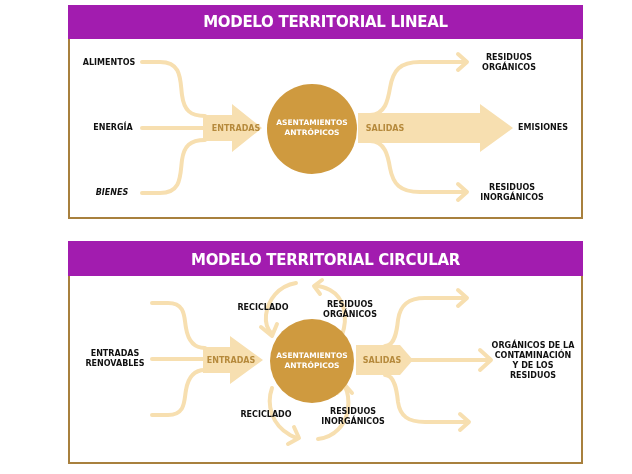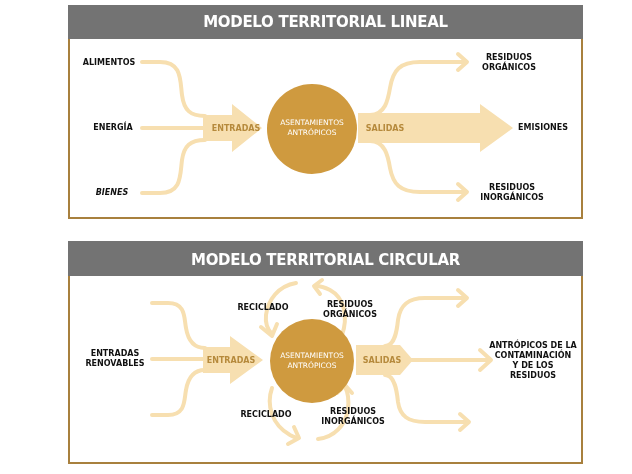--- a/index.html
+++ b/index.html
@@ -1,33 +1,33 @@
 <!DOCTYPE html>
 <html><head>
   <meta charset="utf-8">
   <style>
     html, body { margin: 0; padding: 0; background: #ffffff; }
     body { width: 632px; height: 474px; position: relative; overflow: hidden;
            font-family: "DejaVu Sans", sans-serif; }
     .panel { position: absolute; left: 68px; width: 515px; box-sizing: border-box;
              border: 2px solid #a8803e; border-top: none; background: #fff; }
-    .panel-header { position: absolute; left: 68px; width: 515px; background: #737373;
+    .panel-header { position: absolute; left: 68px; width: 515px; background: #a21caf;
                     color: #fff; font-weight: bold; text-align: center; box-sizing: border-box;
                     display: flex; align-items: center; justify-content: center;
                     font-size: 15px; letter-spacing: -0.3px; }
     #p1-header { top: 5px; height: 34px; }
     #p1 { top: 39px; height: 180px; }
     #p2-header { top: 241px; height: 38px; }
     #p2 { top: 276px; height: 188px; }
     svg.diag { position: absolute; left: 0; top: 0; width: 632px; height: 474px; }
     .lbl { position: absolute; font-weight: bold; font-size: 8px; color: #111;
            text-align: center; line-height: 10px; white-space: nowrap; transform: translate(-50%, -50%); }
     .arrow-lbl { position: absolute; font-weight: bold; font-size: 8px; color: #b68a3c;
                  transform: translate(-50%, -50%); white-space: nowrap; }
-    .circle-lbl { position: absolute; font-weight: normal; font-size: 7.5px; color: #fff;
+    .circle-lbl { position: absolute; font-weight: bold; font-size: 7.5px; color: #fff;
                   text-align: center; line-height: 10px; transform: translate(-50%, -50%); white-space: nowrap; }
   </style>
 </head>
 <body>
 
 <div id="p1-header" class="panel-header">MODELO TERRITORIAL LINEAL</div>
 <div id="p1" class="panel"></div>
 
 <div id="p2-header" class="panel-header">MODELO TERRITORIAL CIRCULAR</div>
 <div id="p2" class="panel"></div>
@@ -117,17 +117,17 @@
   <div>RESIDUOS</div>
   <div>ORGÁNICOS</div>
 </div>
 <div class="lbl" style="left:266px;top:415px;">RECICLADO</div>
 <div class="lbl" style="left:353px;top:417px;">
   <div>RESIDUOS</div>
   <div>INORGÁNICOS</div>
 </div>
 
 <div class="lbl" style="left:533px;top:361px;">
-  <div>ANTRÓPICOS DE LA</div>
+  <div>ORGÁNICOS DE LA</div>
   <div>CONTAMINACIÓN</div>
   <div>Y DE LOS</div>
   <div>RESIDUOS</div>
 </div>
 
 </body></html>

